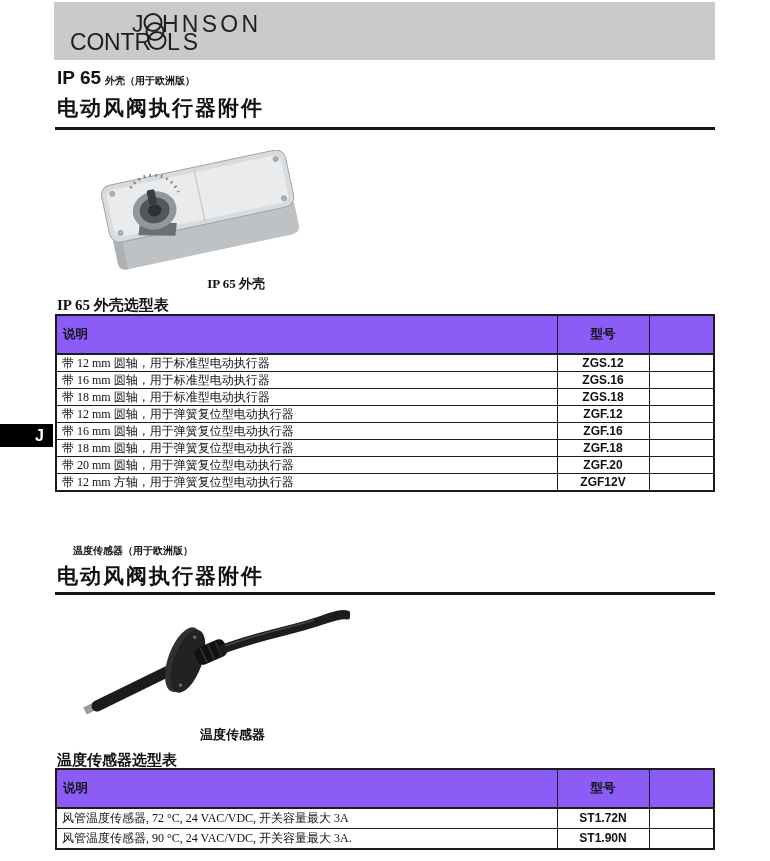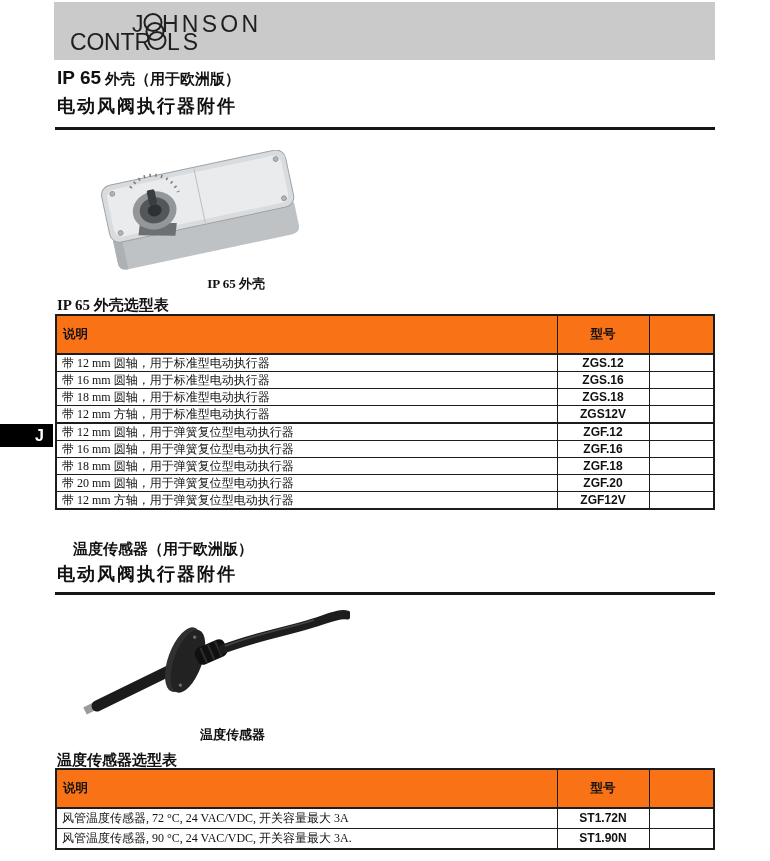--- a/index.html
+++ b/index.html
@@ -10,38 +10,38 @@
     color:#111;
   }
   .page { position:absolute; inset:0; width:770px; height:861px; background:#fff; overflow:hidden; }
 
   
   .logo-bar { position:absolute; left:54px; top:2px; width:661px; height:58px; background:#cacaca; }
 
   
   .kicker { position:absolute; left:57px; white-space:nowrap; }
   .kicker-code { font-weight:bold; font-size:19px; font-family:"Liberation Sans","DejaVu Sans",sans-serif; }
-  .kicker-cn { font-weight:bold; font-size:15px; font-family:Liberation Mono, monospace; margin-left:4px; }
-  .big-title { position:absolute; left:57px; font-weight:bold; font-size:18px; letter-spacing:2px;
+  .kicker-cn { font-weight:bold; font-size:10px; font-family:Liberation Mono, monospace; margin-left:4px; }
+  .big-title { position:absolute; left:57px; font-weight:bold; font-size:21px; letter-spacing:2px;
                font-family:"Liberation Serif","DejaVu Serif",serif; white-space:nowrap; }
   .rule { position:absolute; left:55px; width:660px; height:3px; background:#161616; }
 
   .img-caption { position:absolute; left:60px; width:205px; text-align:right; font-weight:bold; font-size:13px;
                  font-family:"Liberation Serif","DejaVu Serif",serif; white-space:nowrap; }
   .table-label { position:absolute; left:57px; font-weight:bold; font-size:15px;
                  font-family:"Liberation Serif","DejaVu Serif",serif; white-space:nowrap; }
 
   
   table.sel { position:absolute; left:55px; width:660px; border-collapse:collapse; table-layout:fixed;
               border:2px solid #1c1c1c; }
   table.sel col.c-desc  { width:501px; }
   table.sel col.c-model { width:92px; }
   table.sel col.c-extra { width:65px; }
   table.sel th, table.sel td { border:1px solid #1c1c1c; overflow:hidden; white-space:nowrap; }
-  table.sel thead th { background:#f97316; height:39px; font-size:12.5px; font-weight:bold;
+  table.sel thead th { background:#8b5cf6; height:39px; font-size:12.5px; font-weight:bold;
                        border-bottom:2px solid #1c1c1c;
                        font-family:"Liberation Serif","DejaVu Serif",serif; }
   table.sel thead th.h-desc { text-align:left; padding-left:6px; }
   table.sel thead th.h-model { text-align:center; }
   table.sel tbody td { font-size:12px; }
   table.sel tbody td.d-desc { padding-left:5px; font-family:"Liberation Serif","DejaVu Serif",serif; }
   table.sel tbody td.d-model { text-align:center; font-weight:bold;
                                font-family:"Liberation Sans","DejaVu Sans",sans-serif; }
   #table1 tbody td { height:16px; line-height:16px; }
   #table2 tbody td { height:19px; line-height:19px; }
@@ -129,25 +129,20 @@
       <tr>
           <td class="d-desc">带 16 mm 圆轴，用于标准型电动执行器</td>
           <td class="d-model">ZGS.16</td>
           <td></td>
         </tr>
       <tr>
           <td class="d-desc">带 18 mm 圆轴，用于标准型电动执行器</td>
           <td class="d-model">ZGS.18</td>
           <td></td>
         </tr>
-      <tr class="group-end">
-          <td class="d-desc">带 12 mm 方轴，用于标准型电动执行器</td>
-          <td class="d-model">ZGS12V</td>
-          <td></td>
-        </tr>
       <tr>
           <td class="d-desc">带 12 mm 圆轴，用于弹簧复位型电动执行器</td>
           <td class="d-model">ZGF.12</td>
           <td></td>
         </tr>
       <tr>
           <td class="d-desc">带 16 mm 圆轴，用于弹簧复位型电动执行器</td>
           <td class="d-model">ZGF.16</td>
           <td></td>
         </tr>

